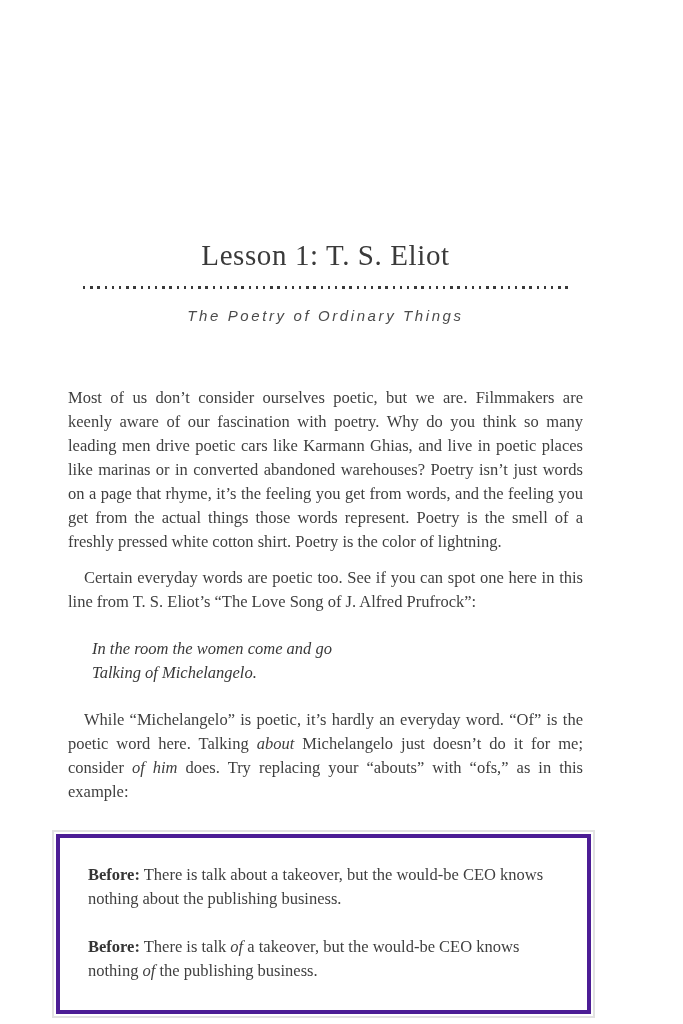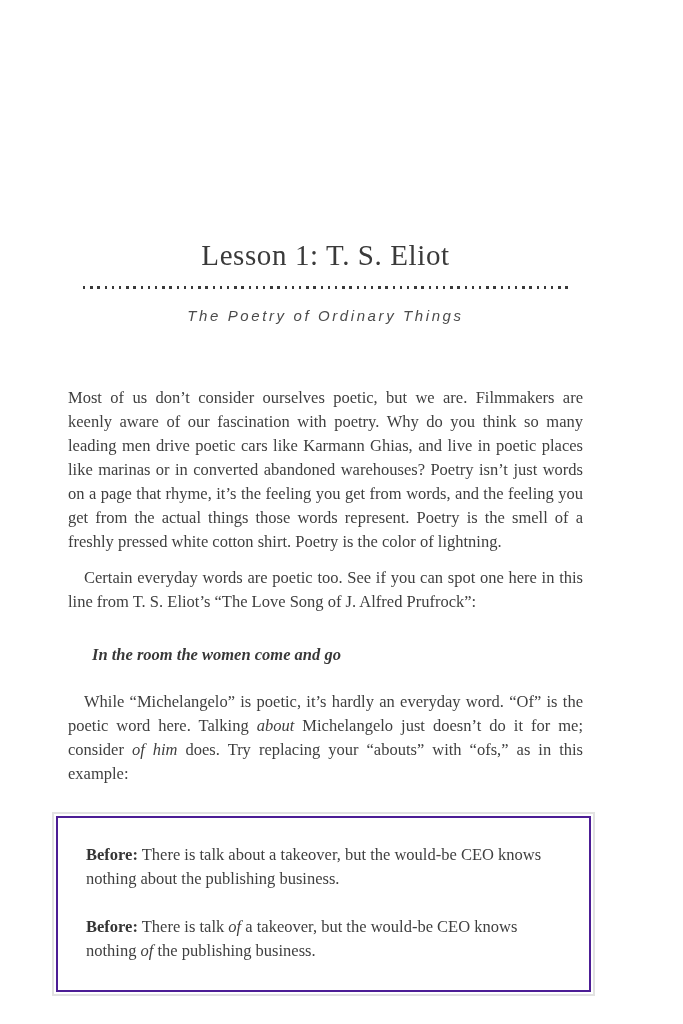--- a/index.html
+++ b/index.html
@@ -57,32 +57,32 @@
     line-height: 24px;
   }
   .para {
     margin: 12px;
     text-align: justify;
   }
   .para.indent {
     text-indent: 16px;
   }
   .poem-quote {
-    margin: 29px 0 23px 36px;
-    font-weight: 700;
+    margin: 23px 0 23px 36px;
+    font-weight: 400;
     font-style: italic;
     color: #383838;
   }
   .quote-line {
     line-height: 24px;
   }
   .example-box {
     margin-top: 30px;
     margin-right: 4px;
-    border: 2px solid #4c1d95;
+    border: 4px solid #4c1d95;
     box-shadow: 0 0 0 2px #ffffff, 0 0 0 4px #e2e2e2;
     padding: 13px 16px 15px 16px;
     background: #ffffff;
   }
   .example-box .para {
     text-align: left;
   }
   .example-box .after-para {
     margin-top: 24px;
   }
@@ -105,20 +105,21 @@
   </header>
 
   <main class="body-text">
 
     <p class="para">Most of us don’t consider ourselves poetic, but we are. Filmmakers are keenly aware of our fascination with poetry. Why do you think so many leading men drive poetic cars like Karmann Ghias, and live in poetic places like marinas or in converted abandoned warehouses? Poetry isn’t just words on a page that rhyme, it’s the feeling you get from words, and the feeling you get from the actual things those words represent. Poetry is the smell of a freshly pressed white cotton shirt. Poetry is the color of lightning.</p>
 
     <p class="para indent">Certain everyday words are poetic too. See if you can spot one here in this line from T. S. Eliot’s “The Love Song of J. Alfred Prufrock”:</p>
 
     <div class="poem-quote">
       <div class="quote-line">In the room the women come and go</div>
+      <div class="quote-line">Talking of Michelangelo.</div>
     </div>
 
     <p class="para indent"><span>While “Michelangelo” is poetic, it’s hardly an everyday word. “Of” is the poetic word here. Talking </span><em>about</em><span> Michelangelo just doesn’t do it for me; consider </span><em>of him</em><span> does. Try replacing your “abouts” with “ofs,” as in this example:</span></p>
 
     <section class="example-box">
       <p class="para"><strong>Before:</strong><span> There is talk about a takeover, but the would-be CEO knows nothing about the publishing business.</span></p>
       <p class="para after-para"><strong>Before:</strong><span> There is talk </span><em>of</em><span> a takeover, but the would-be CEO knows nothing </span><em>of</em><span> the publishing business.</span></p>
     </section>
 
   </main>

